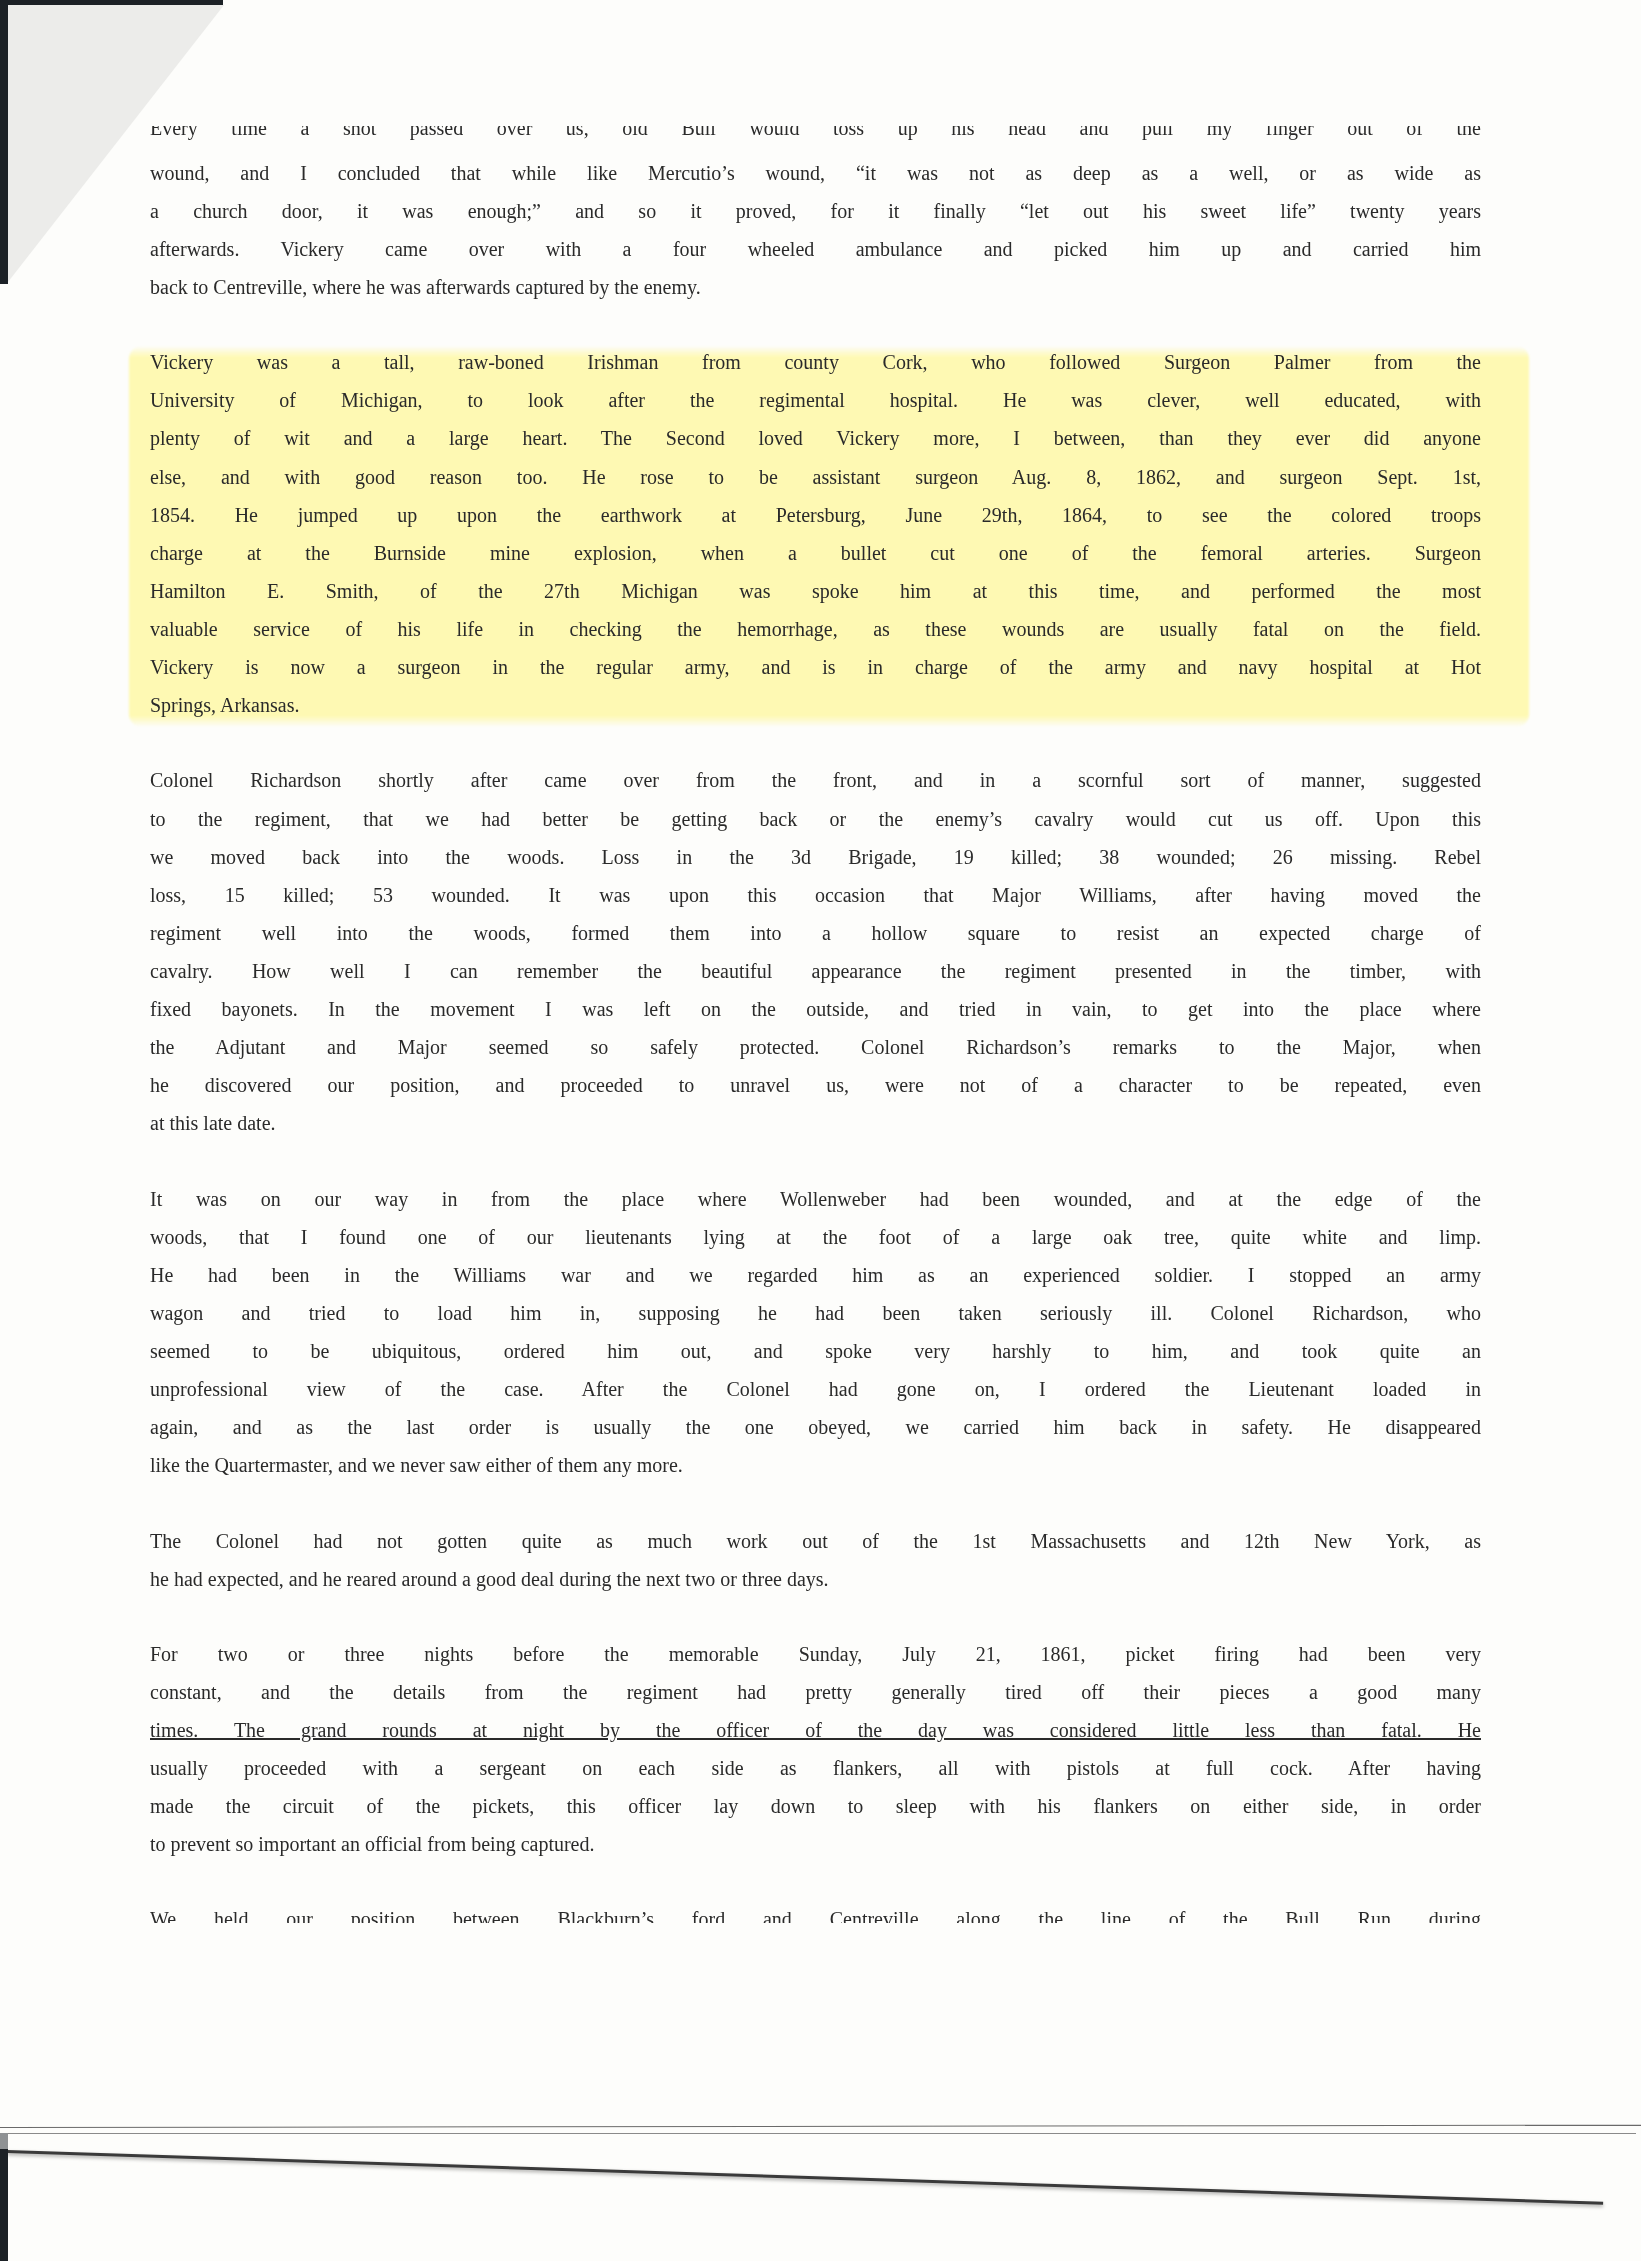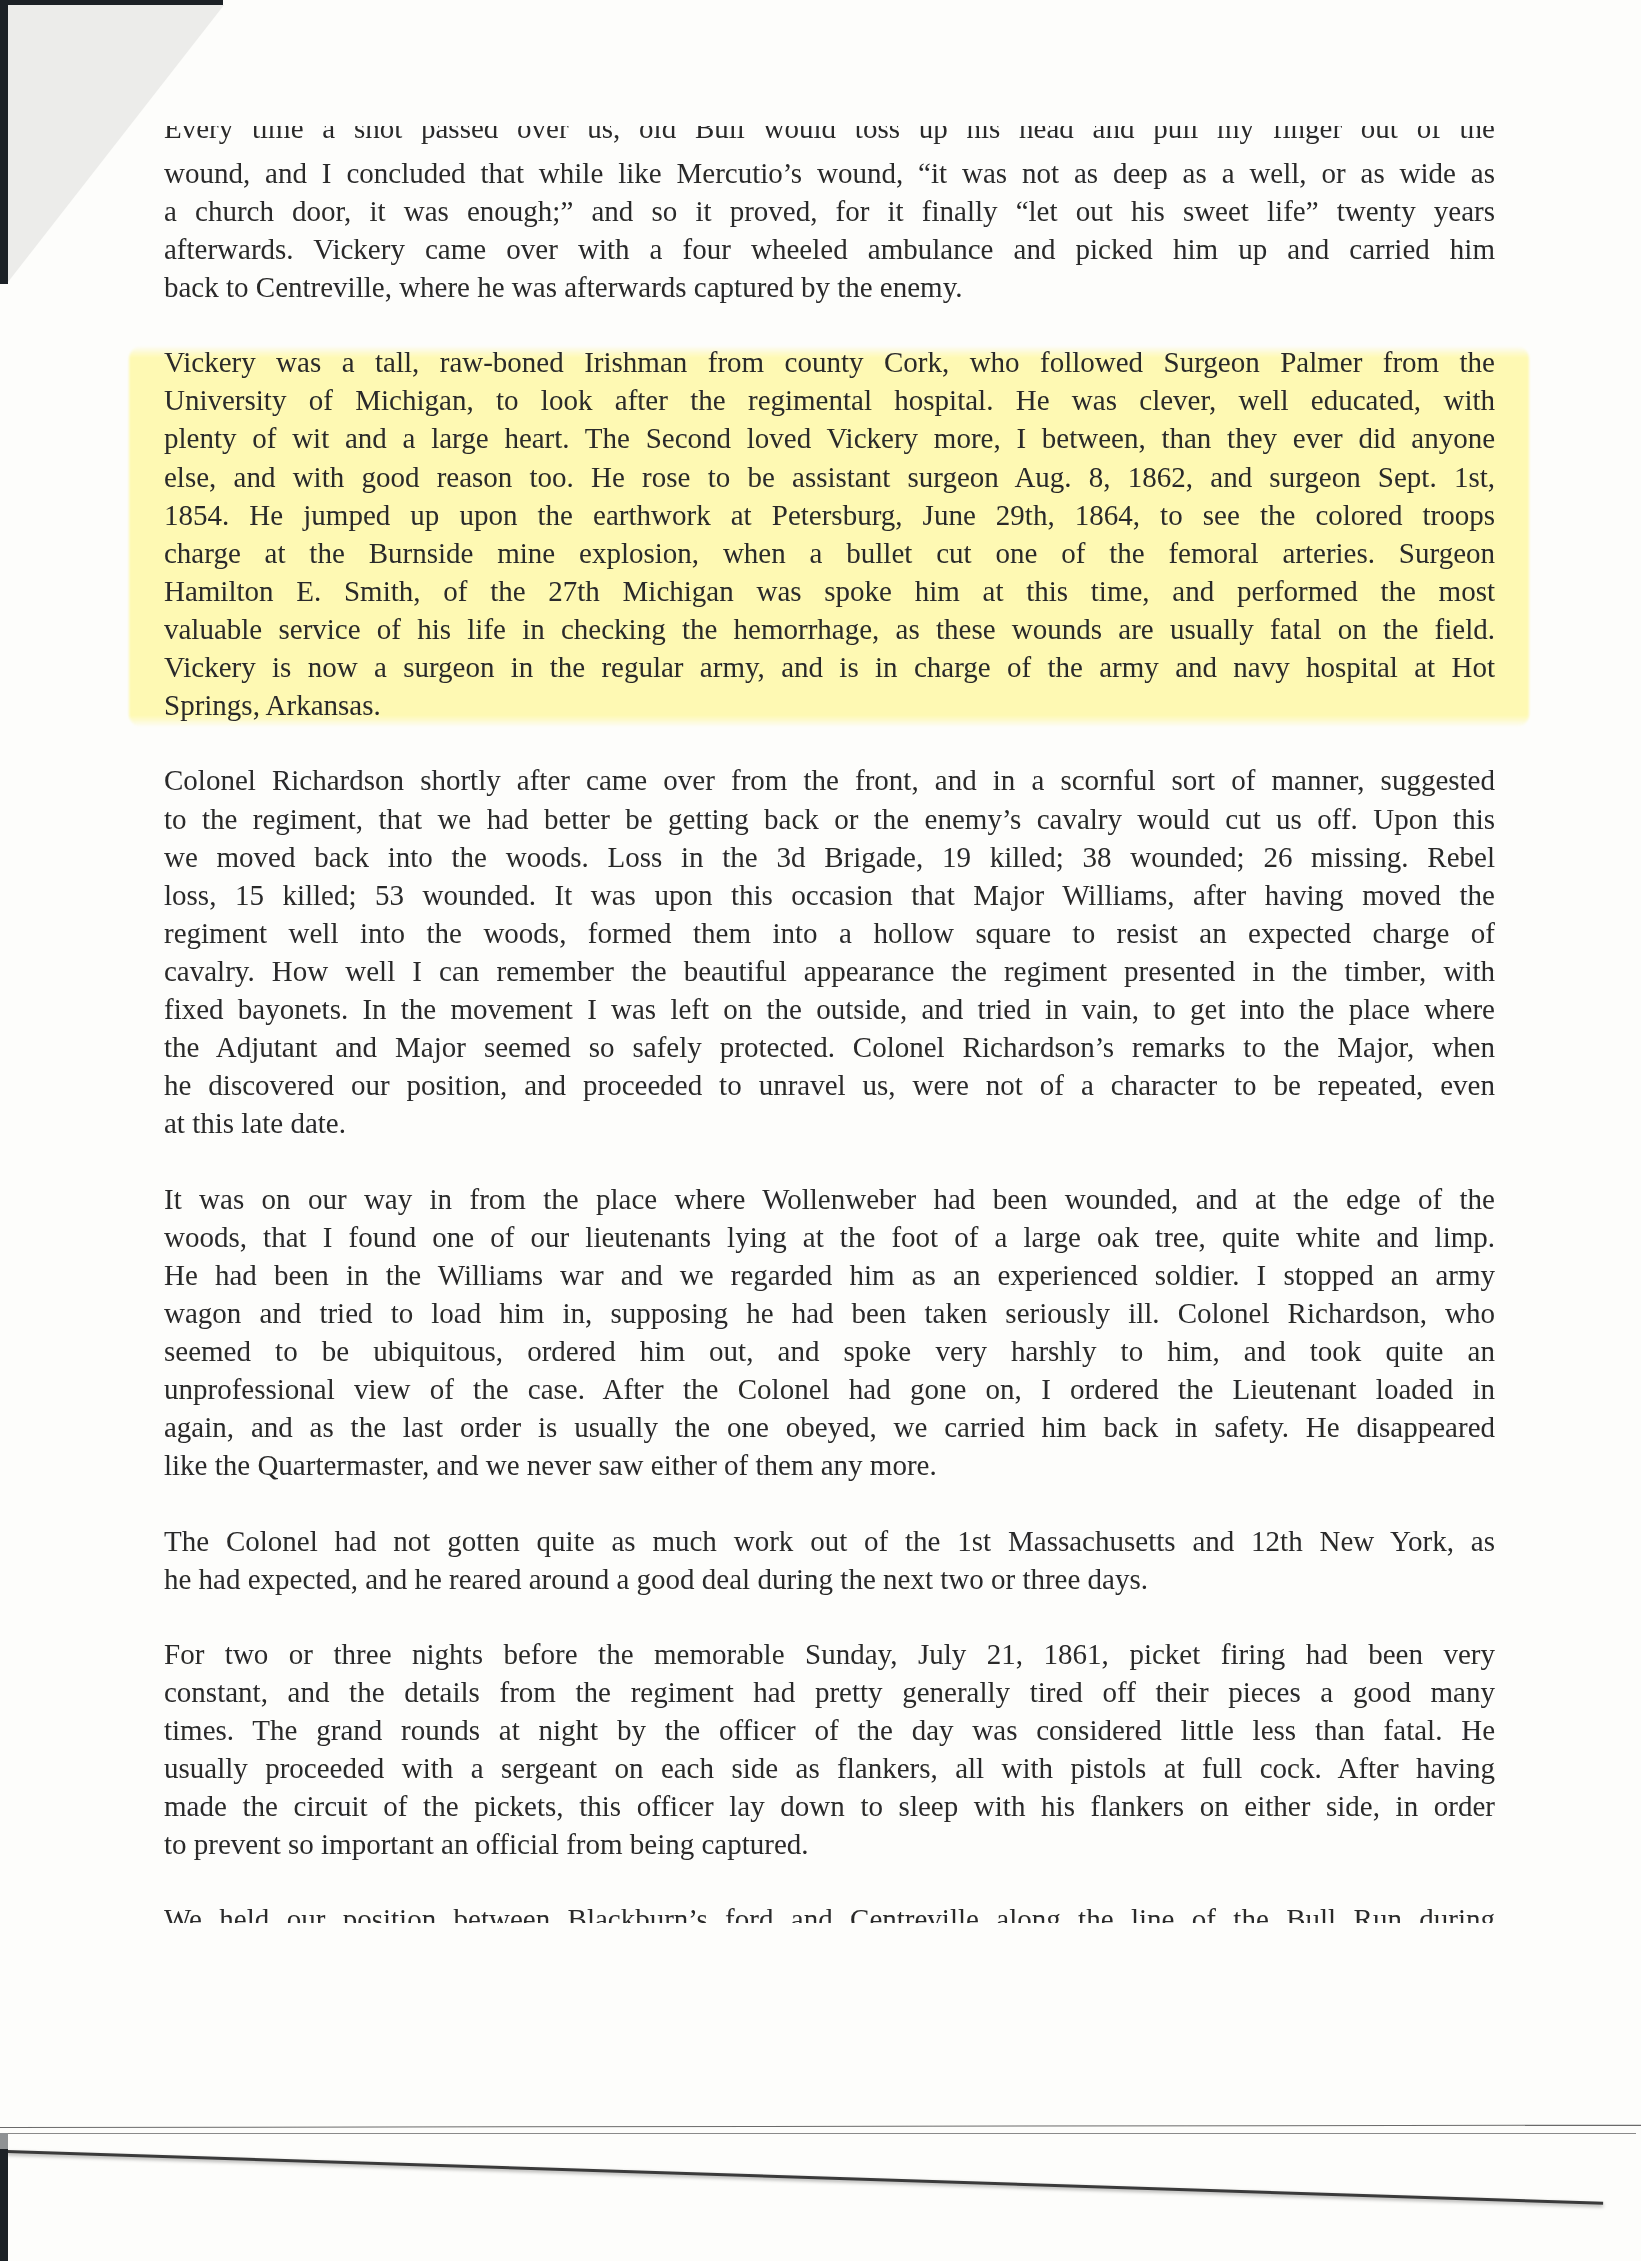--- a/index.html
+++ b/index.html
@@ -47,22 +47,22 @@
     background:
       linear-gradient(180deg, rgba(255,246,120,0) 0%, rgba(255,246,120,0.55) 3%, rgba(255,246,120,0.55) 97%, rgba(255,246,120,0) 100%);
     border-radius: 13px;
     filter: blur(1.3px);
   }
 
   .page {
     position: absolute; left: 150px; top: 0; width: 1331px;
   }
   .line {
-    position: absolute; left: 14px; width: 1331px;
-    font-size: 29px; line-height: 38px; height: 38px;
+    position: absolute; left: 0; width: 1331px;
+    font-size: 20px; line-height: 38px; height: 38px;
     white-space: nowrap;
     text-align: justify; text-align-last: justify;
   }
   .line.last { text-align-last: left; }
   .clip-top { overflow: hidden; height: 19.4px; }
   .clip-top span { display: block; margin-top: -17px; }
   .clip-bottom { overflow: hidden; height: 23px; }
 </style>
 </head>
 <body>
@@ -123,21 +123,21 @@
   </div>
 
   <div>
     <div class="line" style="top:1522px;">The Colonel had not gotten quite as much work out of the 1st Massachusetts and 12th New York, as</div>
     <div class="line last" style="top:1560px;">he had expected, and he reared around a good deal during the next two or three days.</div>
   </div>
 
   <div>
     <div class="line" style="top:1635px;">For two or three nights before the memorable Sunday, July 21, 1861, picket firing had been very</div>
     <div class="line" style="top:1673px;">constant, and the details from the regiment had pretty generally tired off their pieces a good many</div>
-    <div class="line" style="top:1711px;">times. The grand rounds at night by the officer of the day was considered little less than fatal. He</div>
+    <div class="line" style="top:1711px;text-decoration:underline;">times. The grand rounds at night by the officer of the day was considered little less than fatal. He</div>
     <div class="line" style="top:1749px;">usually proceeded with a sergeant on each side as flankers, all with pistols at full cock. After having</div>
     <div class="line" style="top:1787px;">made the circuit of the pickets, this officer lay down to sleep with his flankers on either side, in order</div>
     <div class="line last" style="top:1825px;">to prevent so important an official from being captured.</div>
   </div>
 
   <div>
     <div class="line clip-bottom" style="top:1900px;">We held our position between Blackburn’s ford and Centreville along the line of the Bull Run during</div>
   </div>
 </div>
 

